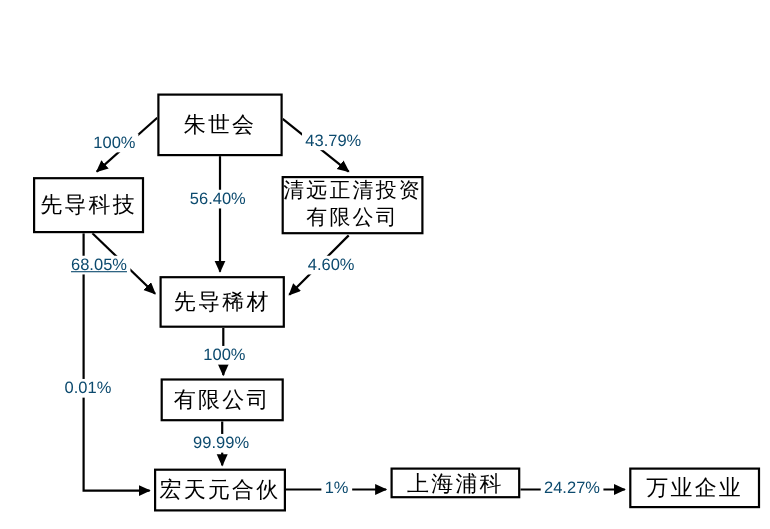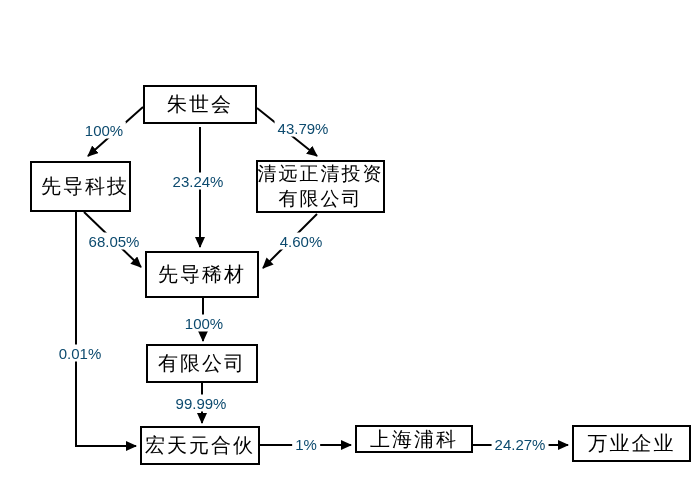--- a/index.html
+++ b/index.html
@@ -76,35 +76,35 @@
     <line class="wire" x1="84" y1="212" x2="141" y2="267" marker-end="url(#arr)"></line>
     <line class="wire" x1="317" y1="214" x2="263" y2="268" marker-end="url(#arr)"></line>
     <line class="wire" x1="203" y1="298" x2="203" y2="341" marker-end="url(#arr)"></line>
     <line class="wire" x1="202" y1="383" x2="202" y2="423" marker-end="url(#arr)"></line>
     <polyline class="wire" points="76,212 76,446 136,446" marker-end="url(#arr)"></polyline>
     <line class="wire" x1="260" y1="445" x2="351" y2="445" marker-end="url(#arr)"></line>
     <line class="wire" x1="473" y1="445" x2="568" y2="445" marker-end="url(#arr)"></line>
   </svg>
 
   <div class="elabel" style="left:104px;top:130px;">100%</div>
-  <div class="elabel" style="left:198px;top:181px;">23.24%</div>
+  <div class="elabel" style="left:198px;top:181px;">56.40%</div>
   <div class="elabel" style="left:303px;top:128px;">43.79%</div>
-  <div class="elabel" style="left:114px;top:241px;">68.05%</div>
+  <div class="elabel" style="left:90px;top:241px;text-decoration:underline;">68.05%</div>
   <div class="elabel" style="left:301px;top:241px;">4.60%</div>
   <div class="elabel" style="left:204px;top:323px;">100%</div>
   <div class="elabel" style="left:201px;top:403px;">99.99%</div>
   <div class="elabel" style="left:80px;top:353px;">0.01%</div>
   <div class="elabel" style="left:306px;top:444px;">1%</div>
   <div class="elabel" style="left:520px;top:444px;text-align:right;">24.27%</div>
 
-  <div class="node" style="left:143px;top:85px;width:114px;height:39px;">
+  <div class="node" style="left:143px;top:85px;width:114px;height:57px;">
     <span>朱世会</span>
   </div>
 
-  <div class="node" style="left:30px;top:161px;width:101px;height:51px;justify-content:flex-end;">
+  <div class="node" style="left:30px;top:161px;width:101px;height:51px;">
     <span>先导科技</span>
   </div>
 
   <div class="node" style="left:256px;top:160px;width:129px;height:53px;">
     <div class="multiline">
       <div>清远正清投资</div>
       <div>有限公司</div>
     </div>
   </div>
 

